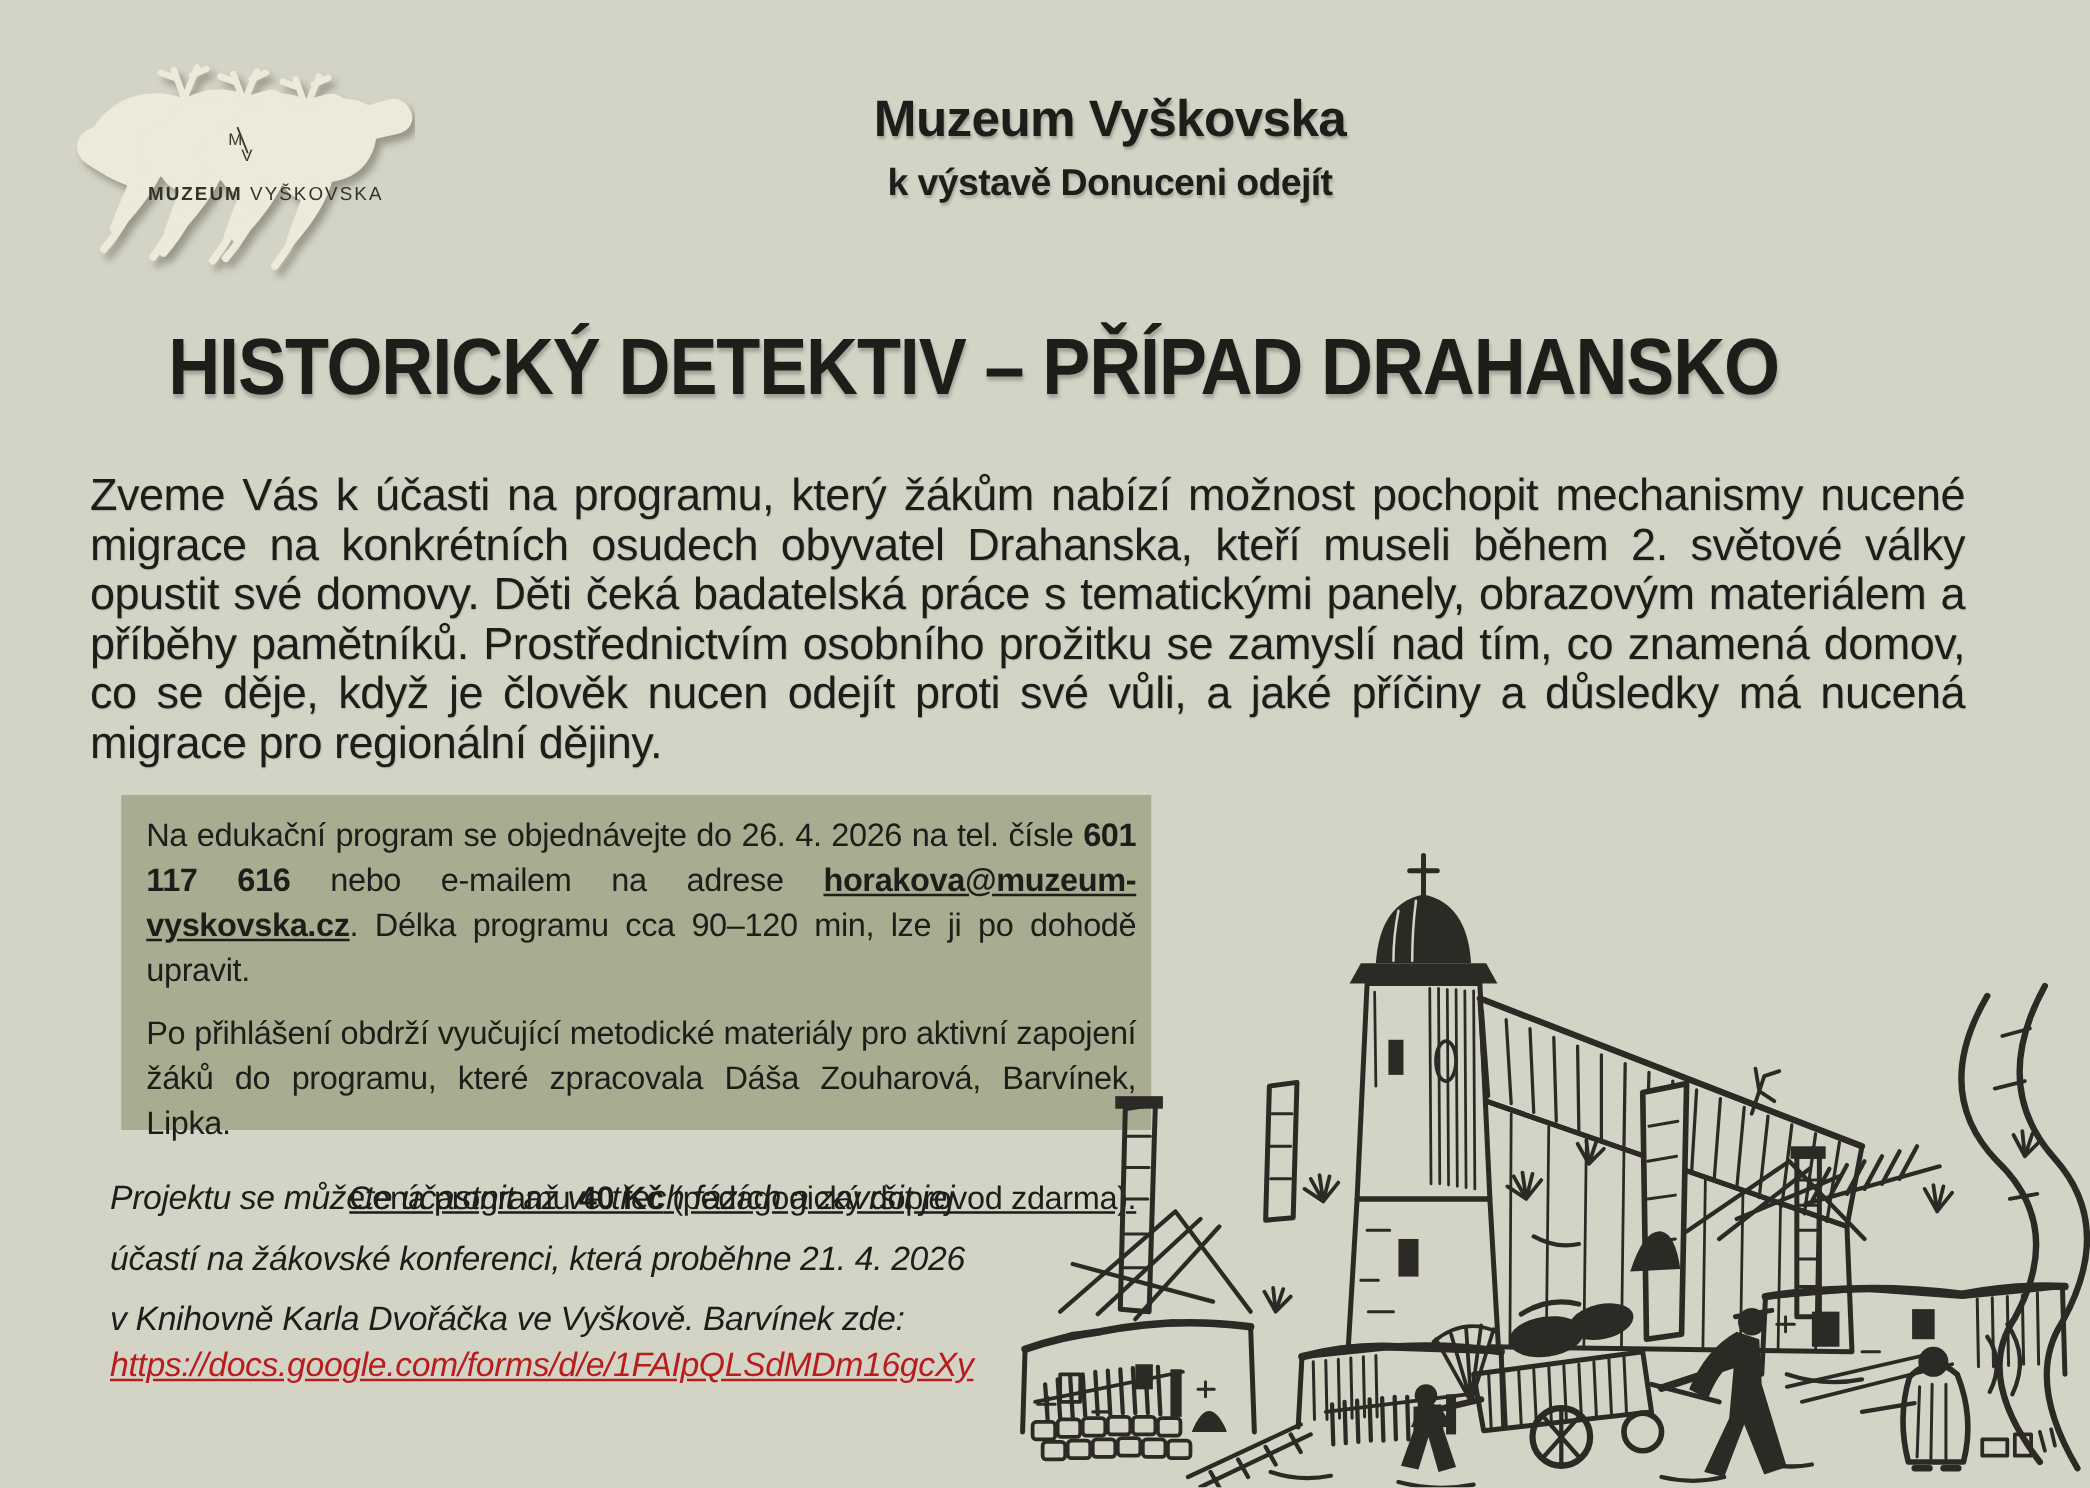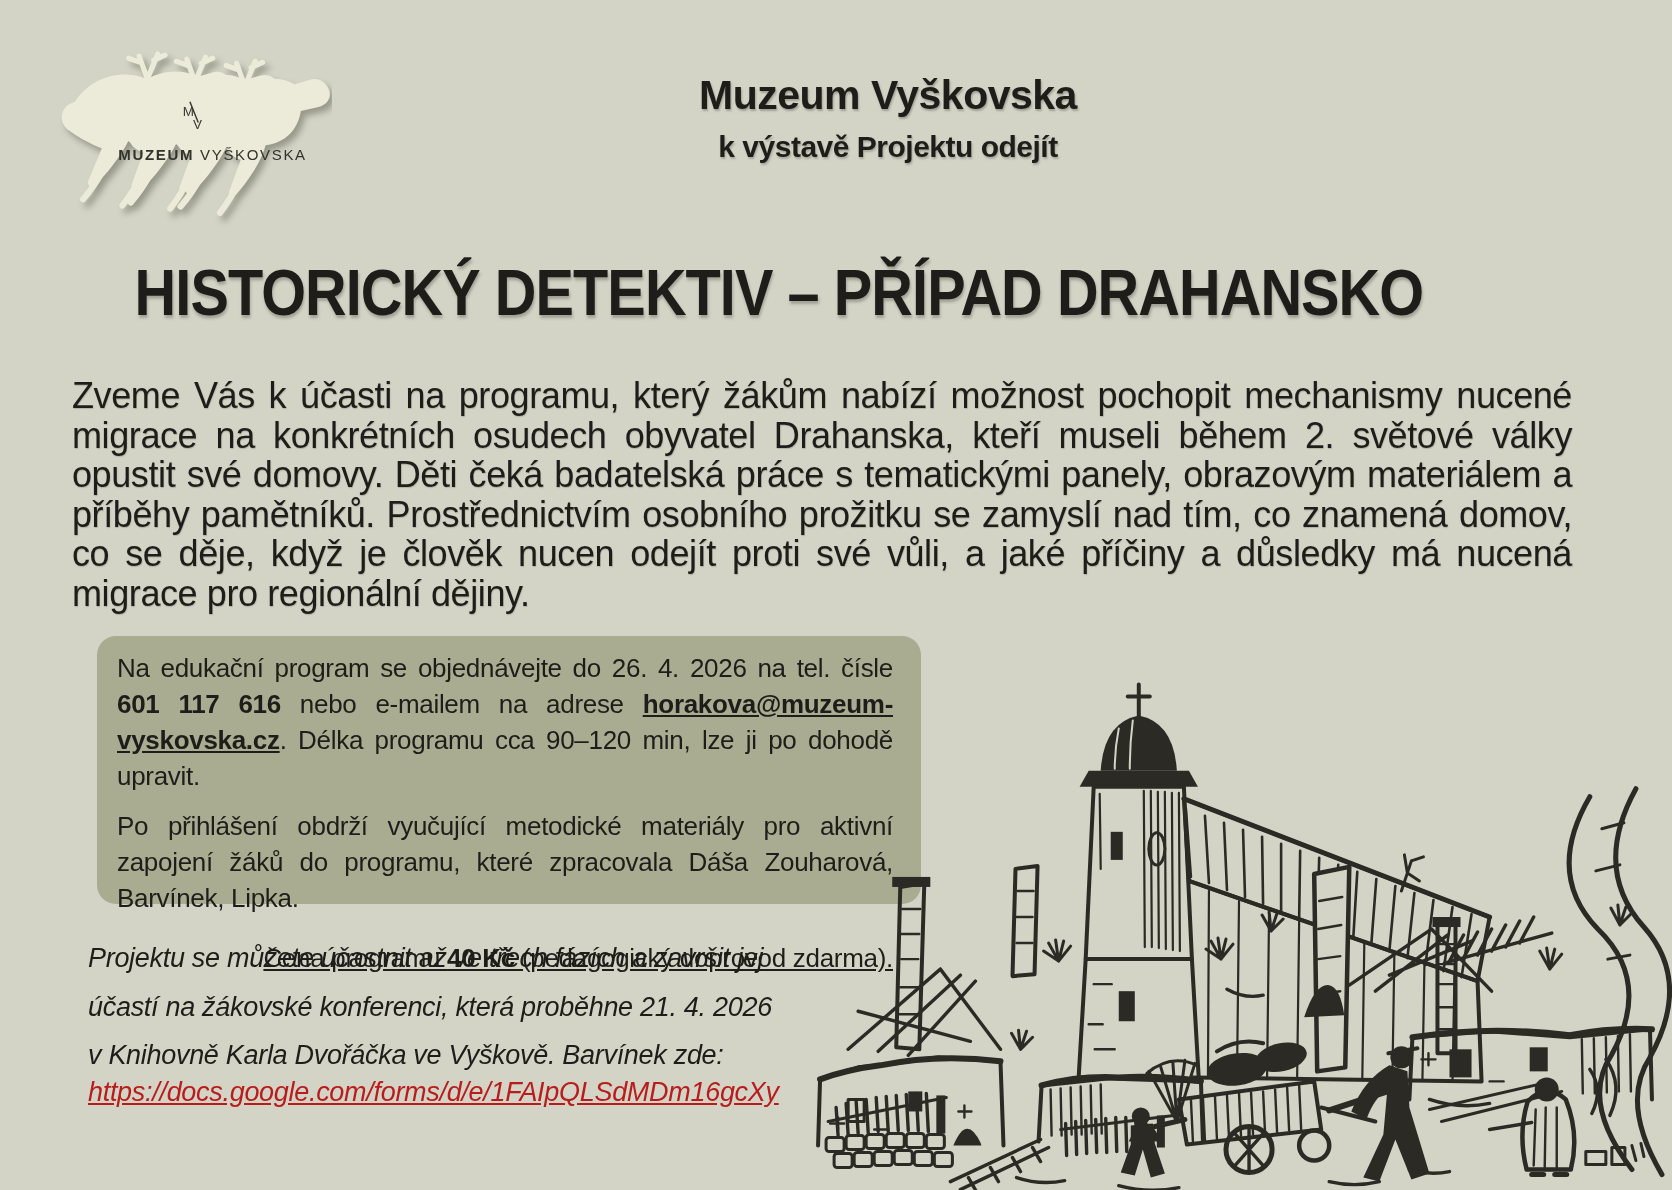--- a/index.html
+++ b/index.html
@@ -43,22 +43,22 @@
     position:absolute;left:72px;top:376px;width:1500px;
     font-size:36px;line-height:39.5px;text-align:justify;
     letter-spacing:-0.4px;
     text-shadow:0.5px 1px 1px rgba(70,70,60,0.25);
   }
 
   
   .info-box{
     position:absolute;left:97px;top:636px;width:824px;height:268px;
     background:#a9ac90;box-sizing:border-box;
-    padding:14px 28px 10px 20px;
-    font-size:26px;line-height:36px;letter-spacing:-0.3px;border-radius:19px;
+    padding:14px 12px 10px 20px;
+    font-size:26px;line-height:36px;letter-spacing:-0.3px;
   }
   .info-box p{margin:0 0 14px 0;text-align:justify;}
   .info-box p.last{margin:24px 0 4px 0;text-align:right;text-decoration:underline;}
   .bold{font-weight:bold;}
   .email{font-weight:bold;text-decoration:underline;}
 
   
   .footer-note{
     position:absolute;left:88px;top:928px;width:700px;
     font-size:27px;line-height:36.5px;font-style:italic;letter-spacing:-0.3px;
@@ -96,21 +96,21 @@
       <line x1="133" y1="54" x2="141" y2="74" stroke="#3b3b33" stroke-width="1.4"></line>
       <text x="136" y="80" font-size="13" fill="#3b3b33" font-family="Liberation Sans, sans-serif">V</text>
 
       <text x="64" y="110" font-size="14.5" letter-spacing="1.6" fill="#33332c" font-family="Liberation Sans, sans-serif"><tspan font-weight="bold">MUZEUM</tspan><tspan> VYŠKOVSKA</tspan></text>
     </svg>
   </div>
 
   <div class="header">
     <div class="header-inner">
       <h1 class="header-title">Muzeum Vyškovska</h1>
-      <div class="header-sub">k výstavě Projektu odejít</div>
+      <div class="header-sub">k výstavě Donuceni odejít</div>
     </div>
   </div>
 
   <div class="main-title">
     <span>HISTORICKÝ DETEKTIV – PŘÍPAD DRAHANSKO</span>
   </div>
 
   <div class="intro">Zveme Vás k účasti na programu, který žákům nabízí možnost pochopit mechanismy nucené migrace na konkrétních osudech obyvatel Drahanska, kteří museli během 2. světové války opustit své domovy. Děti čeká badatelská práce s tematickými panely, obrazovým materiálem a příběhy pamětníků. Prostřednictvím osobního prožitku se zamyslí nad tím, co znamená domov, co se děje, když je člověk nucen odejít proti své vůli, a jaké příčiny a důsledky má nucená migrace pro regionální dějiny.</div>
 
   <div class="info-box">

